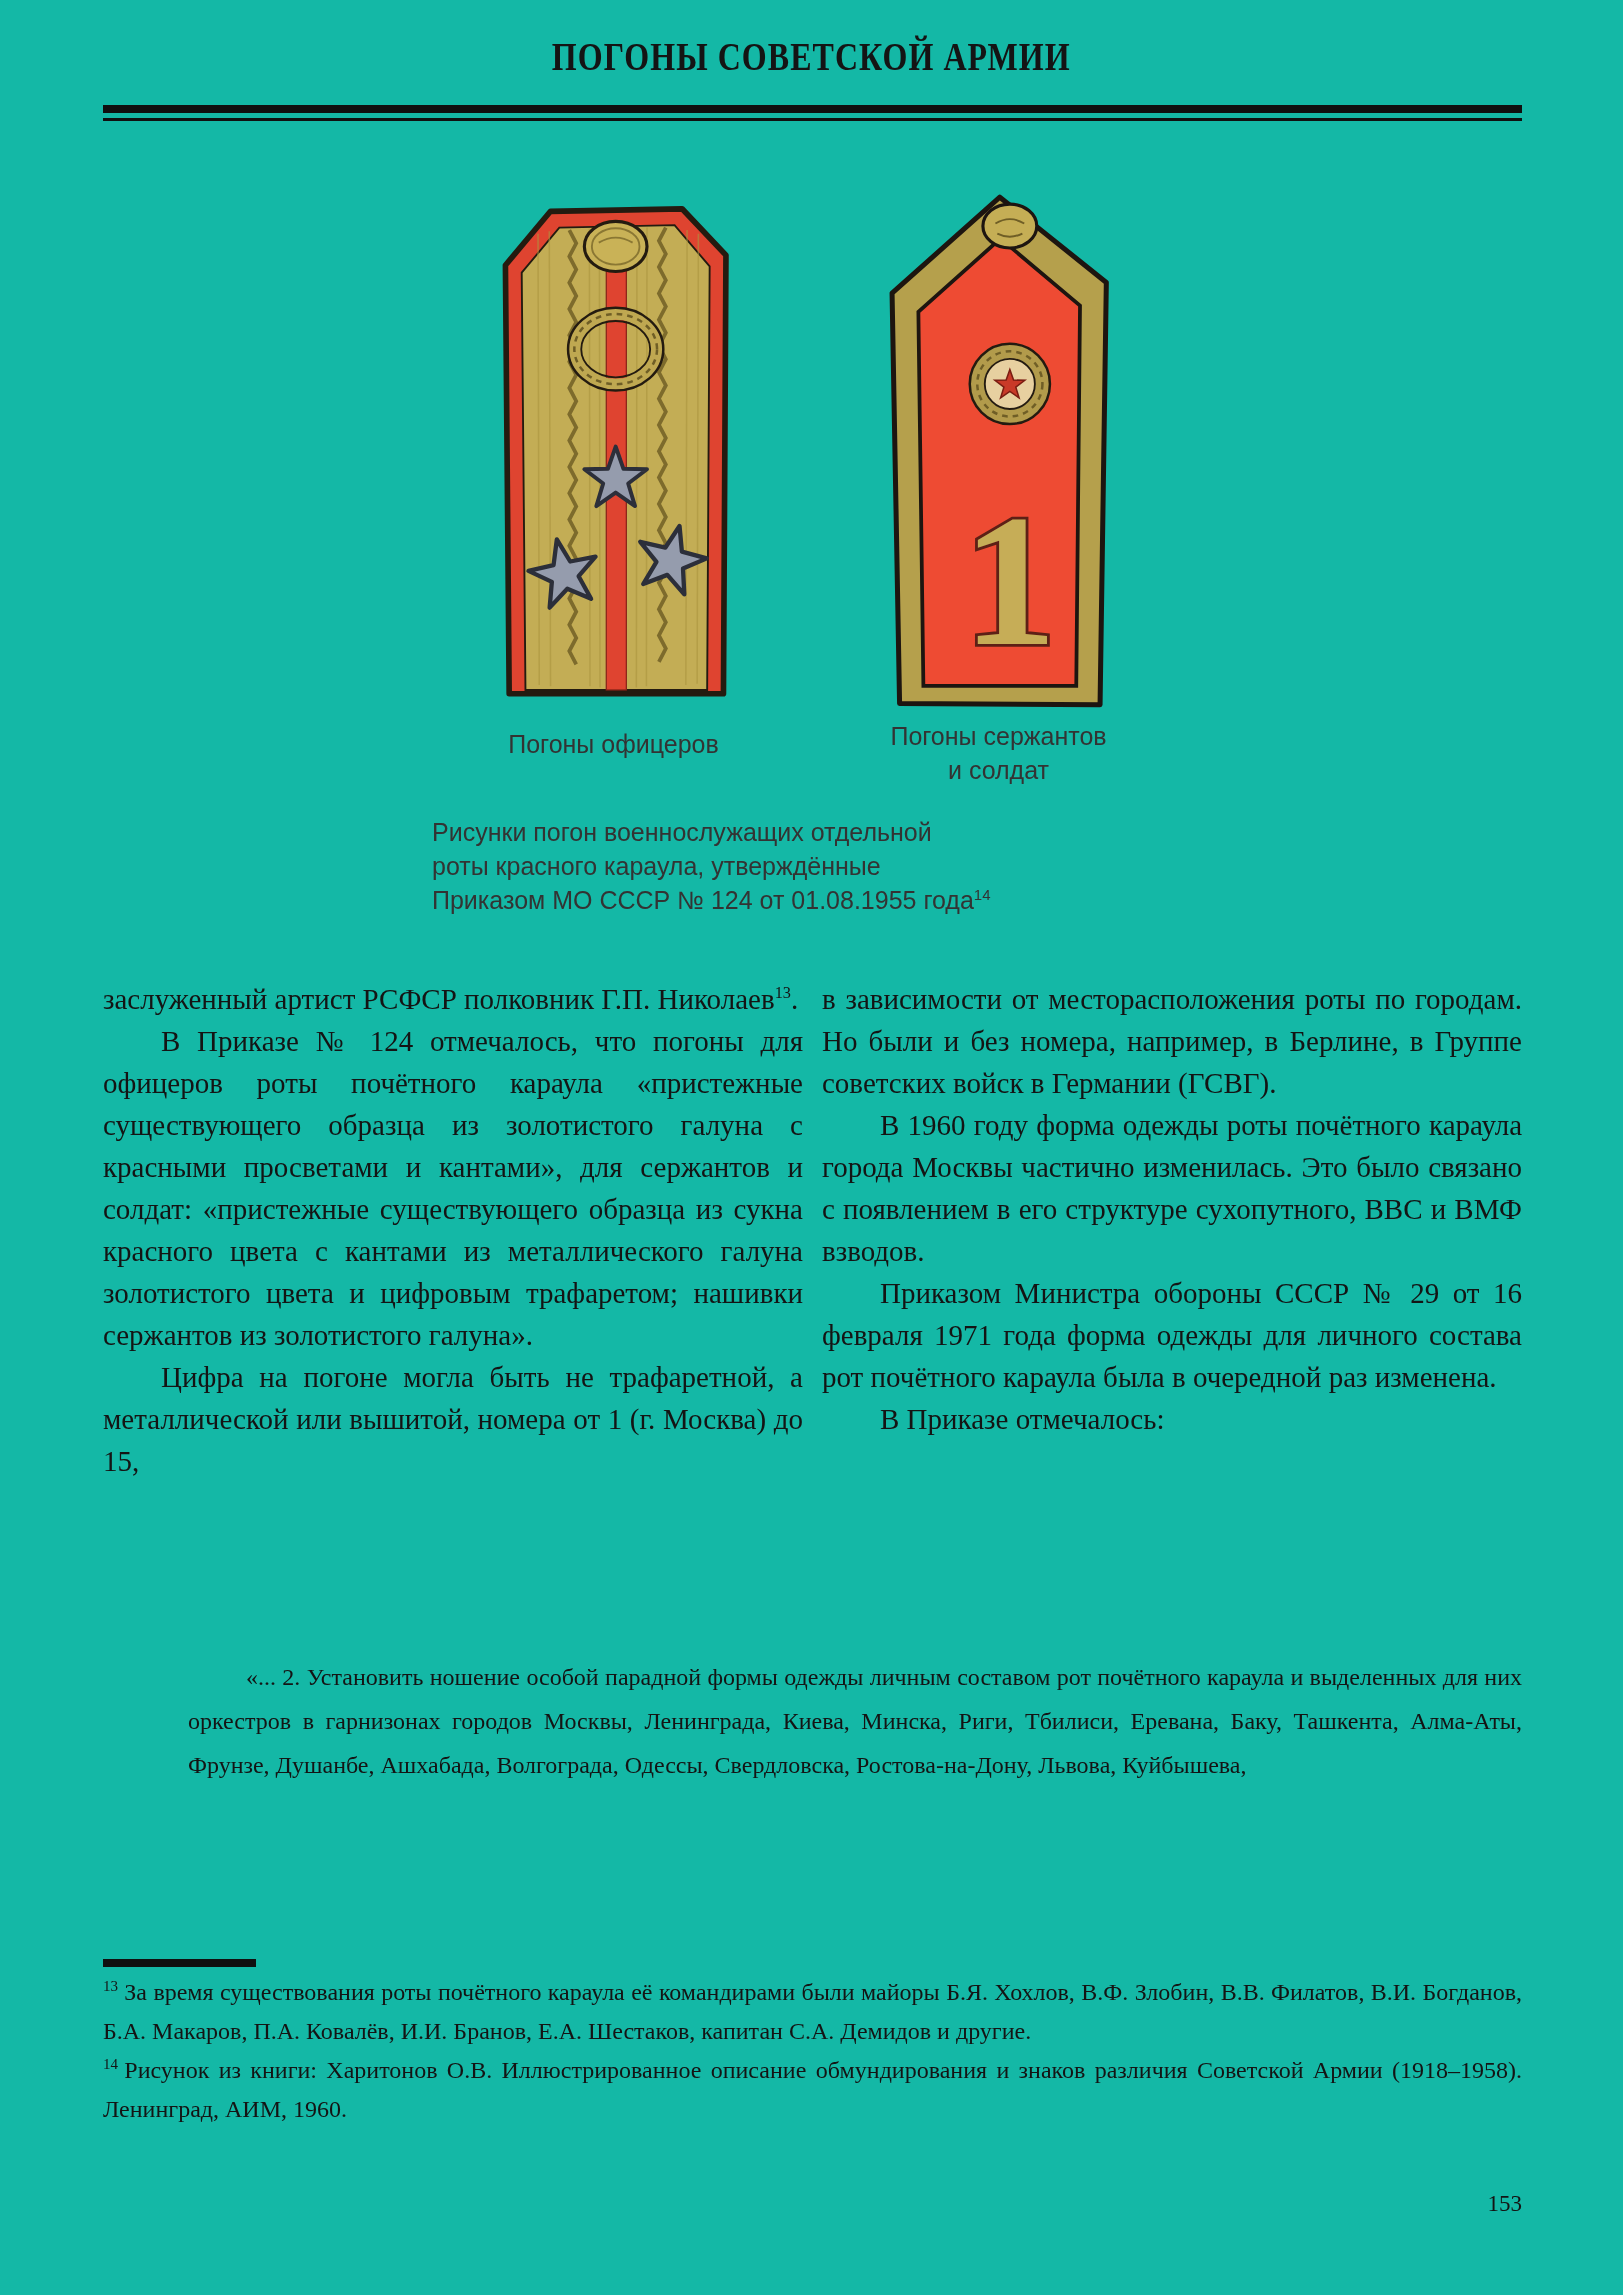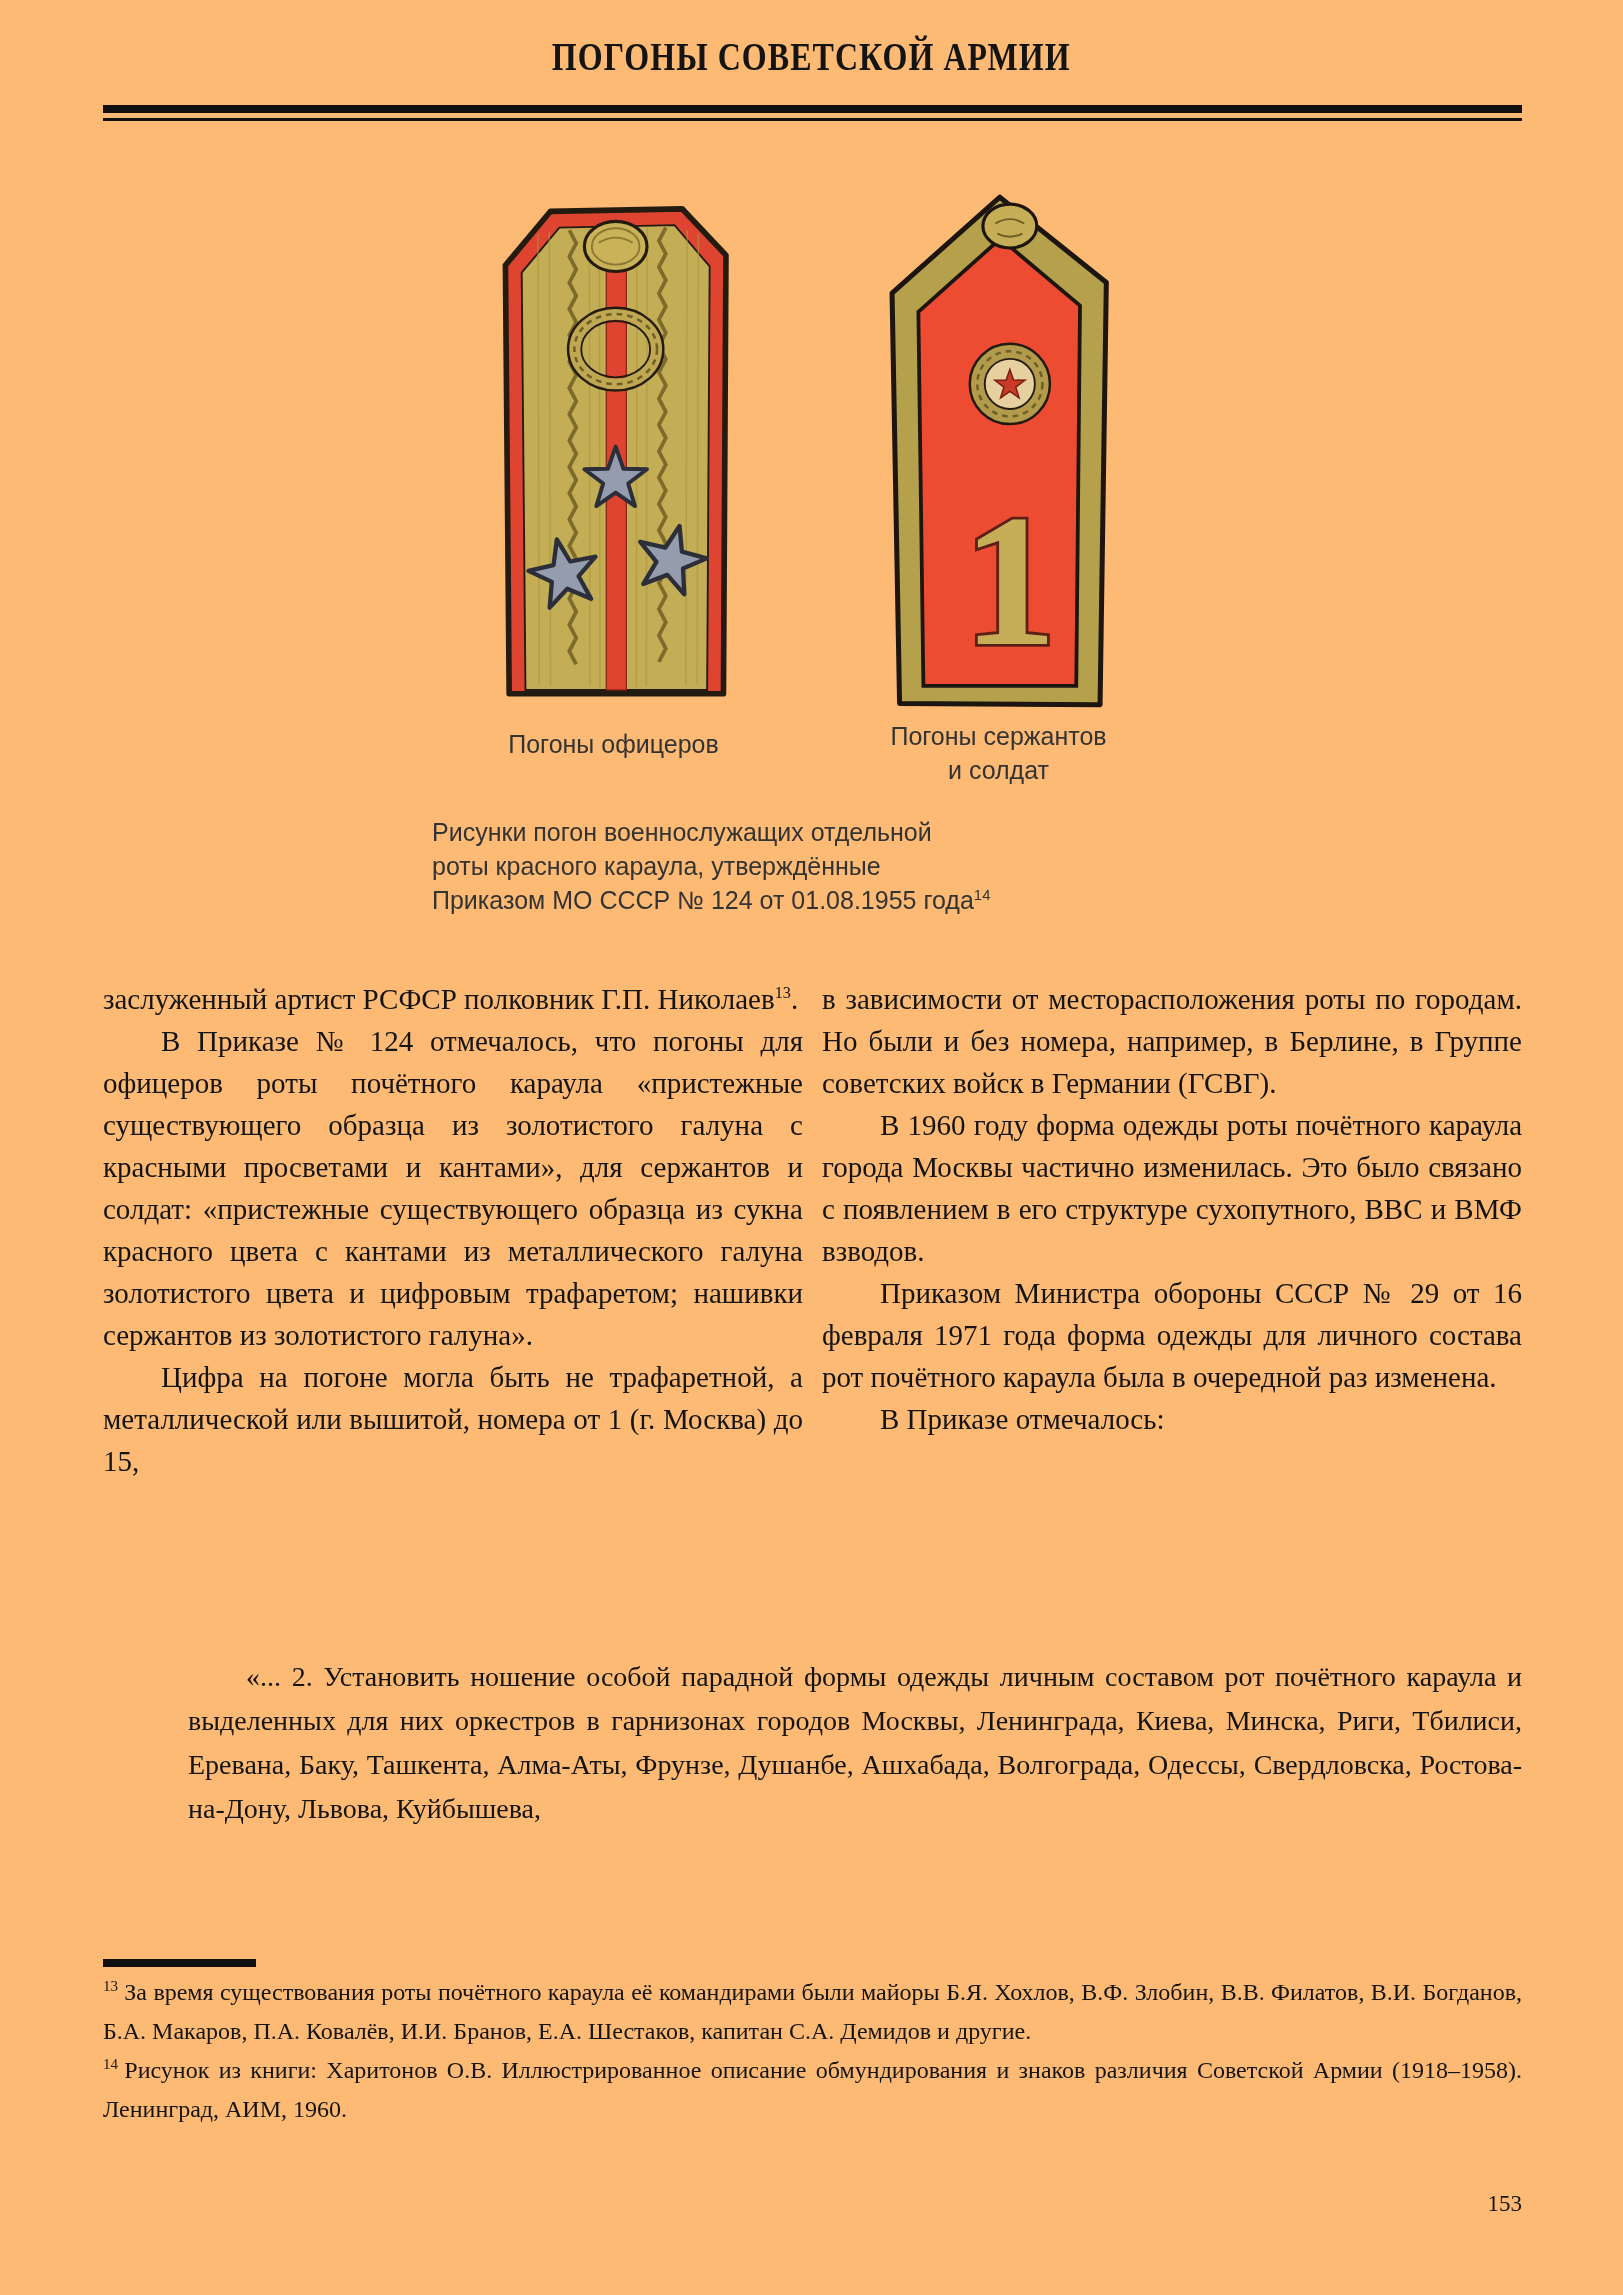--- a/index.html
+++ b/index.html
@@ -1,20 +1,20 @@
 <!DOCTYPE html>
 <html lang="ru" style="font-size:10px"><head>
 <meta charset="utf-8">
 <style>
   html,body{margin:0;padding:0;background:#ffffff;}
   .page{
     position:relative;
     width:1623px;
     height:2295px;
-    background:#fdba74;
+    background:#14b8a6;
     font-family:"Liberation Serif", serif;
     color:#141414;
     overflow:hidden;
   }
   
   .title-wrap{position:absolute;top:33px;left:0;width:1623px;text-align:center;}
   .title{
     display:inline-block;
     font-family:"Liberation Serif", serif;
     font-weight:700;
@@ -77,21 +77,21 @@
 
   
   .quote{
     position:absolute;
     left:188px;top:1655px;
     width:1334px;
     text-align:justify;
   }
   .quote p{
     margin:0;
-    font-size:28px;
+    font-size:24px;
     line-height:44px;
     text-indent:58px;
   }
 
   
   .fn-rule{position:absolute;left:103px;top:1959px;width:153px;height:7.5px;background:#101010;}
   .footnotes{
     position:absolute;
     left:103px;top:1973px;
     width:1419px;

